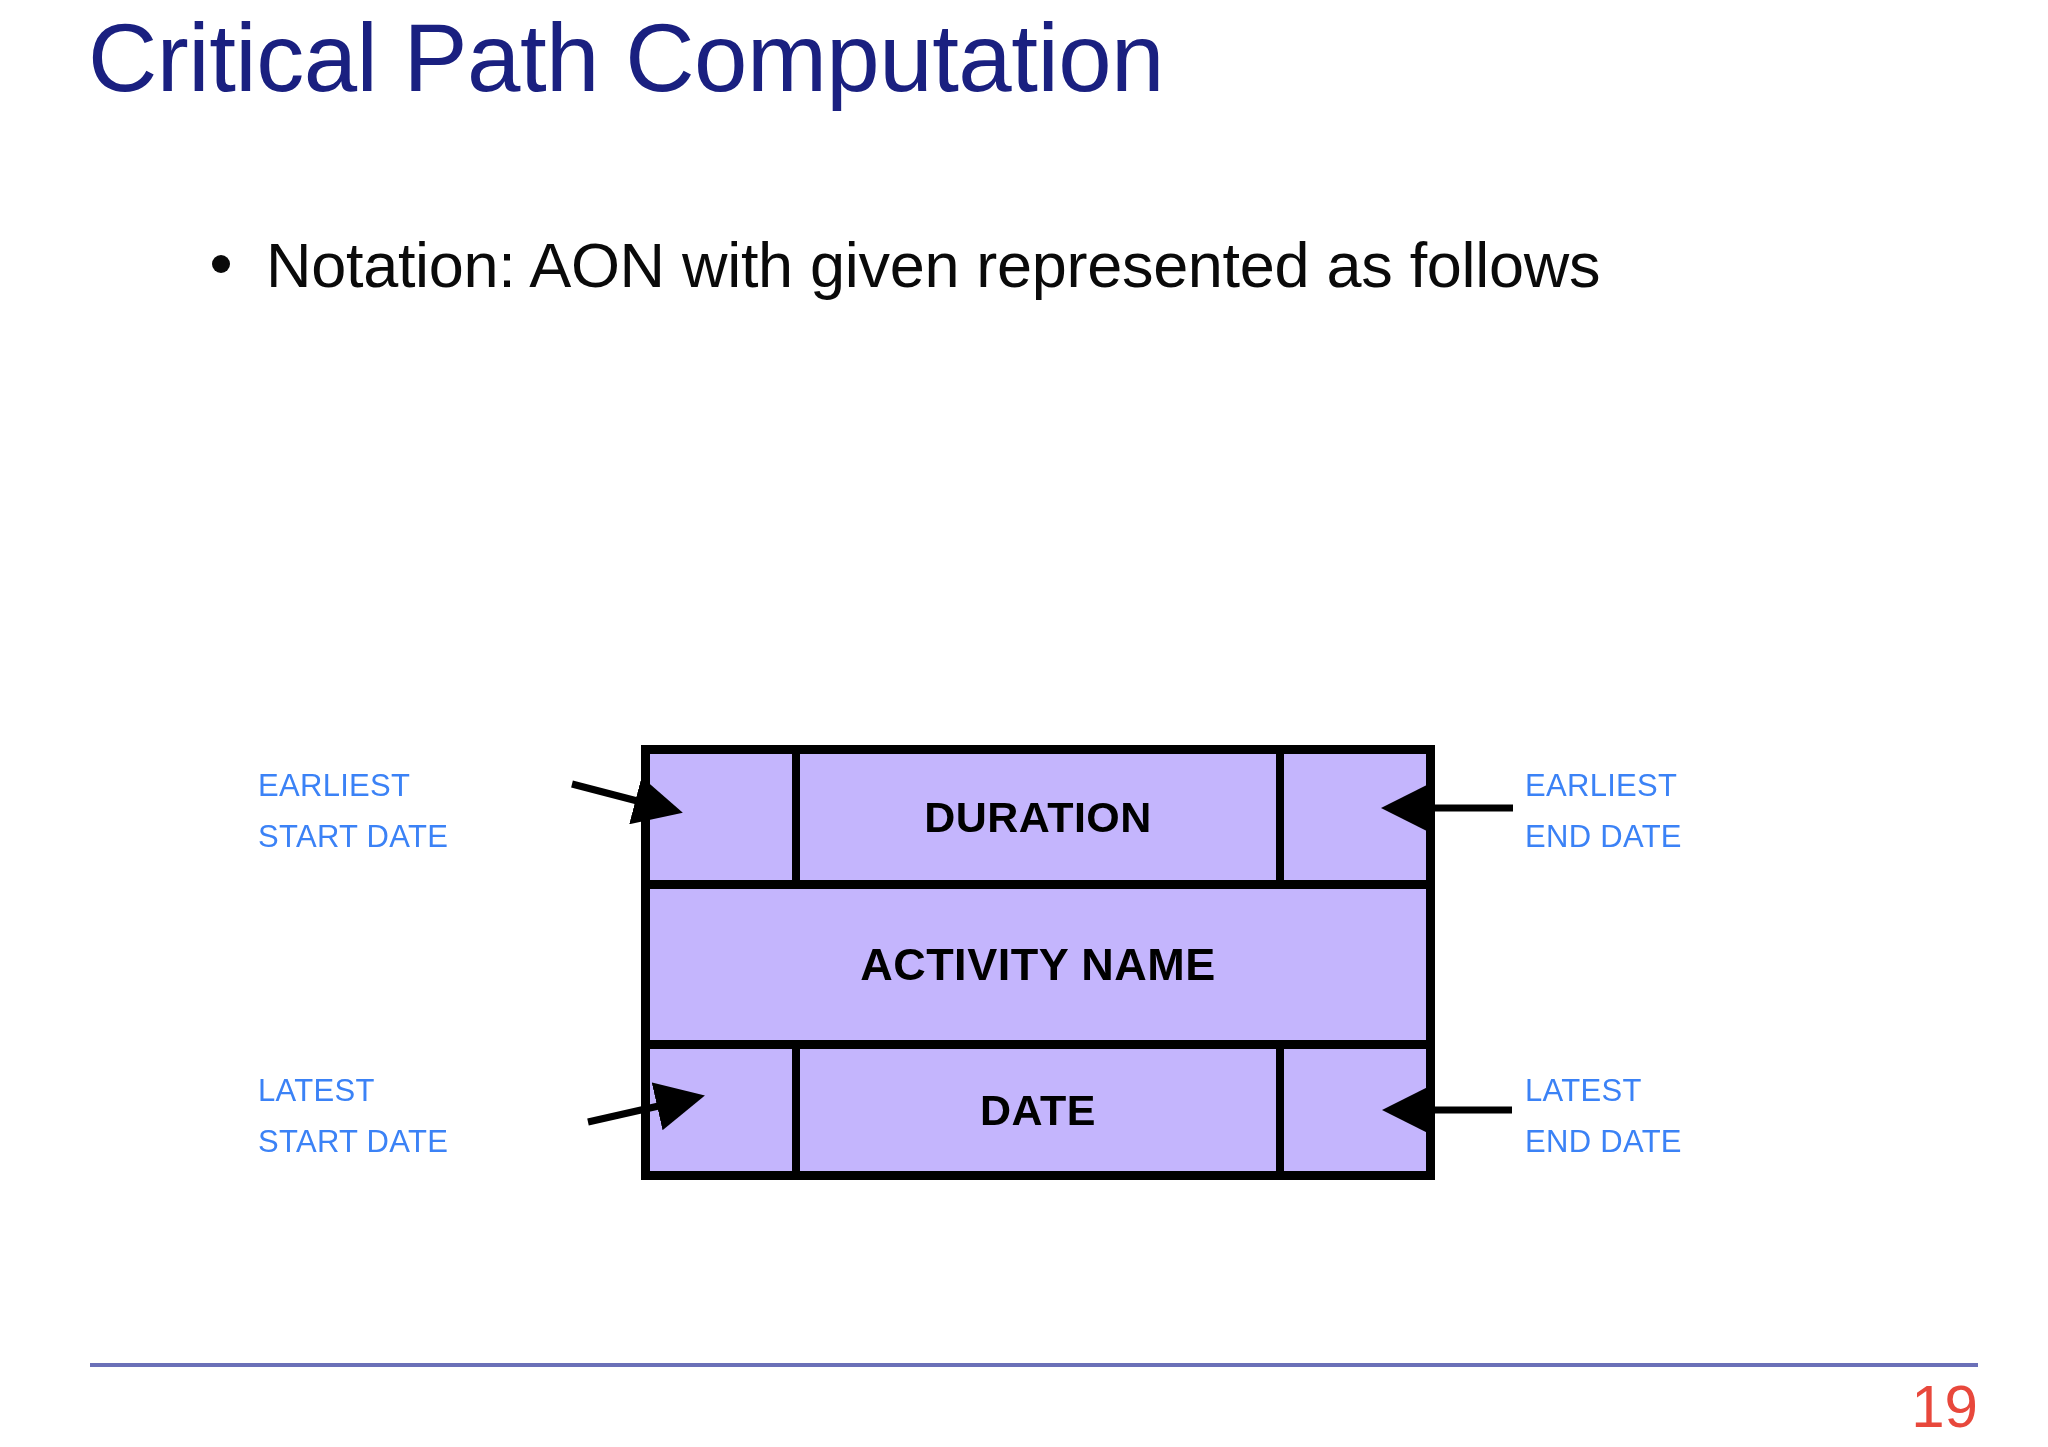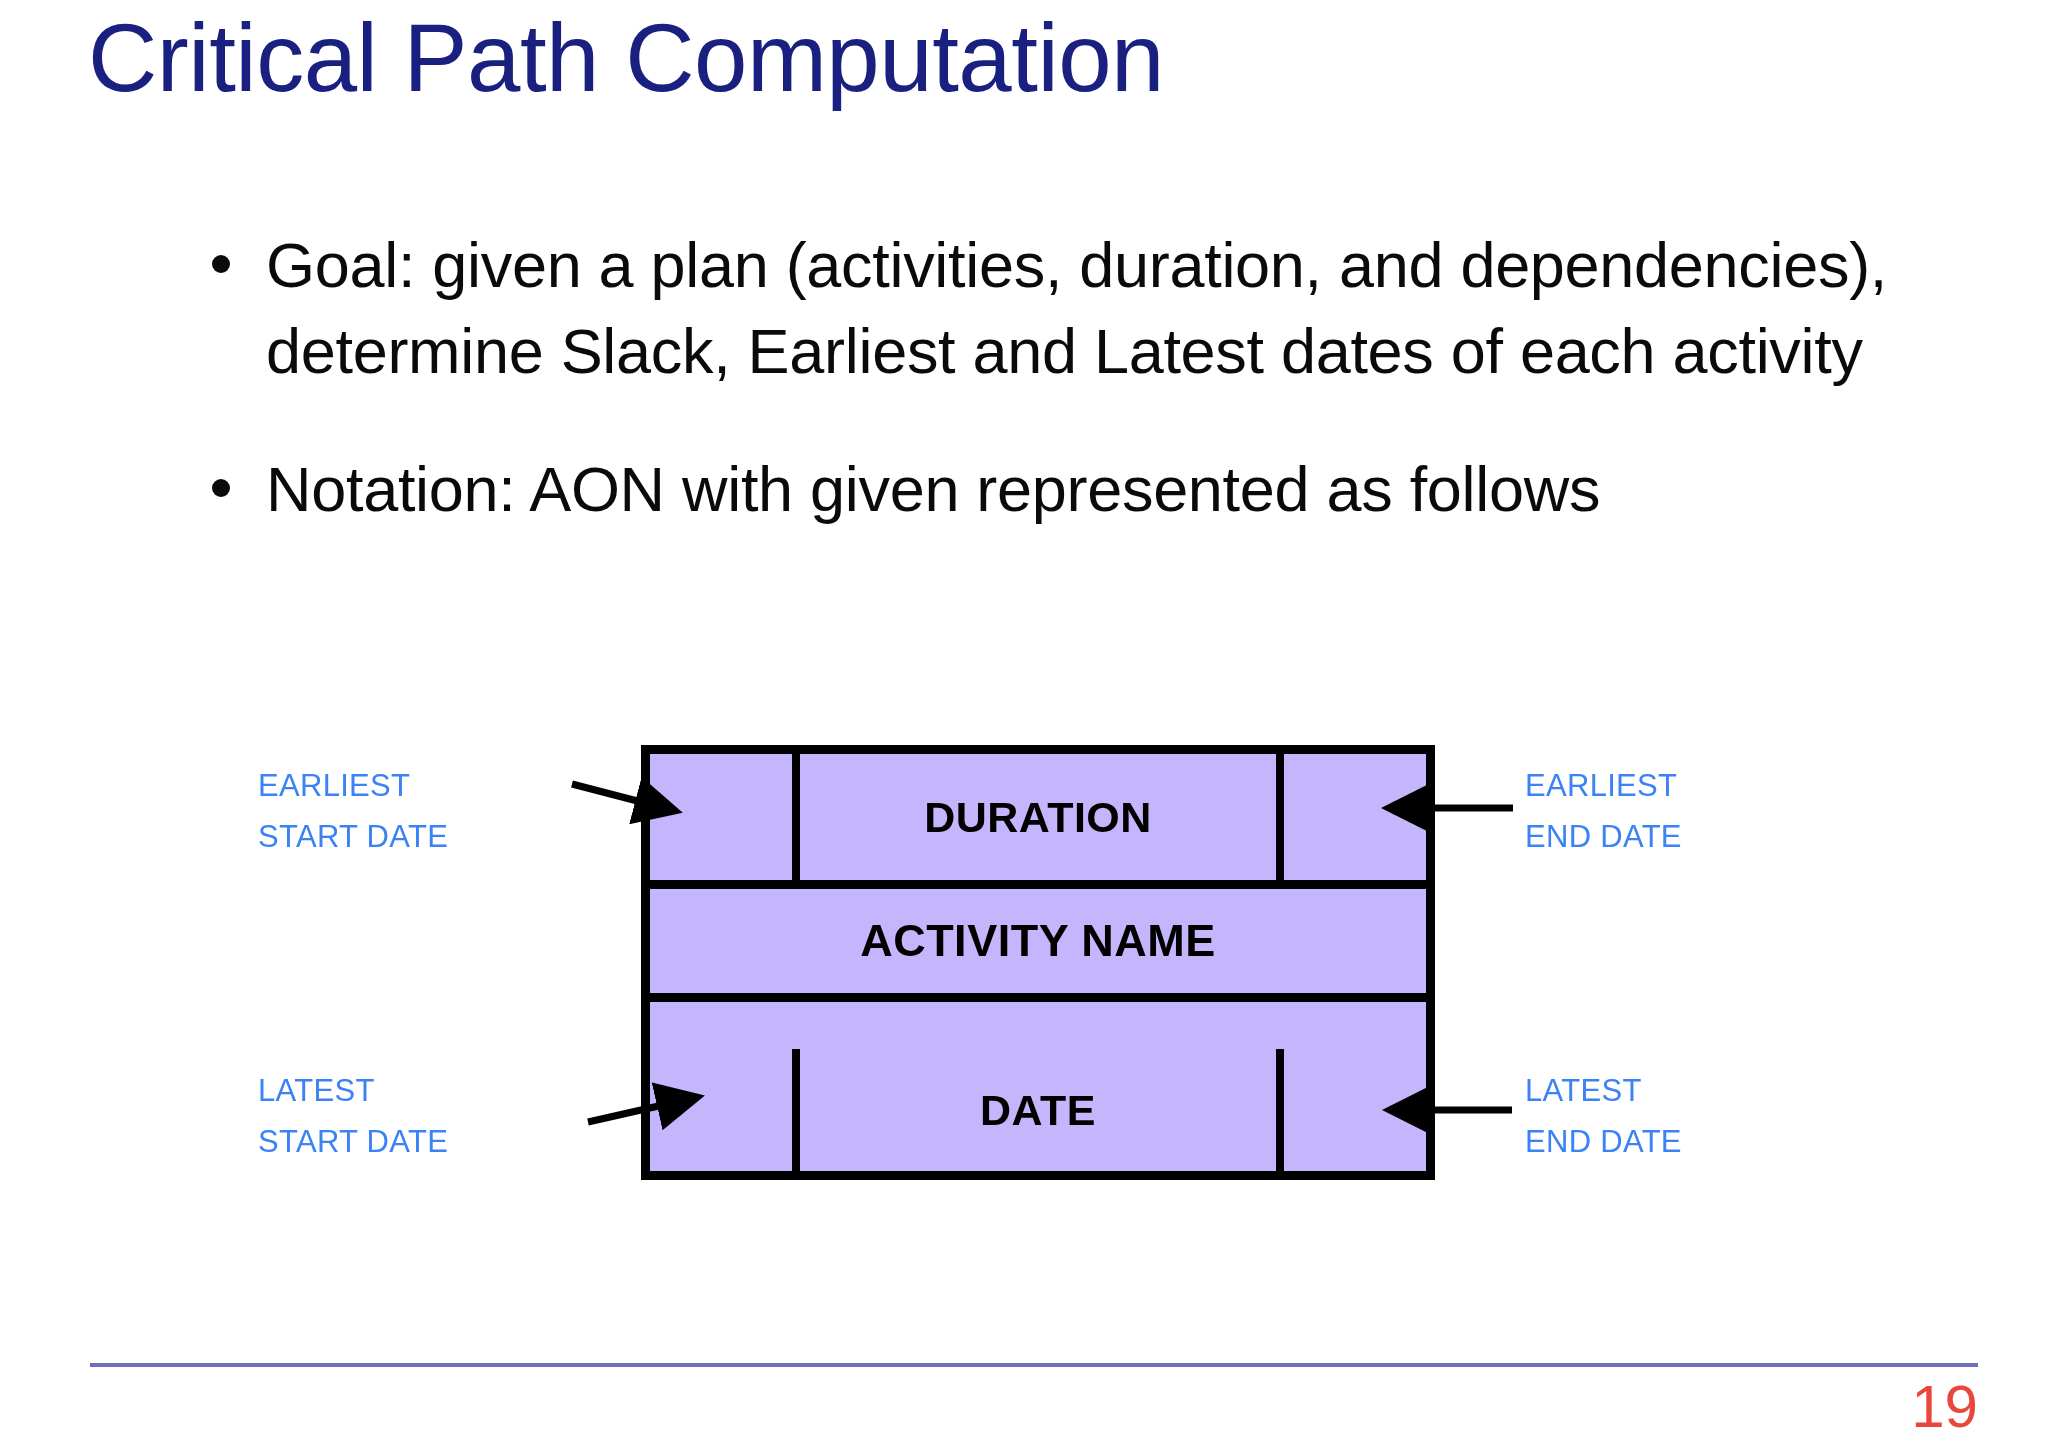--- a/index.html
+++ b/index.html
@@ -92,21 +92,21 @@
     width: 100%;
     display: flex;
     box-sizing: border-box;
   }
   #row-top {
     top: 0;
     height: 126px;
   }
   #row-mid {
     top: 126px;
-    height: 122px;
+    height: 169px;
     border-top: 9px solid #000000;
     border-bottom: 9px solid #000000;
   }
   #row-bottom {
     top: 295px;
     height: 122px;
   }
   .cell {
     box-sizing: border-box;
     display: flex;
@@ -169,24 +169,20 @@
 </style>
 </head>
 <body>
 
 <div id="slide">
 
   <div id="slide-title">Critical Path Computation</div>
 
   <div id="body-list">
 
-    <div class="bullet-row">
-      <span class="bullet-dot"></span>
-      <span class="bullet-text">Goal: given a plan (activities, duration, and dependencies), determine Slack, Earliest and Latest dates of each activity</span>
-    </div>
 
     <div class="bullet-row">
       <span class="bullet-dot"></span>
       <span class="bullet-text">Notation: AON with given represented as follows</span>
     </div>
 
   </div>
 
   <div id="aon-node">
 

